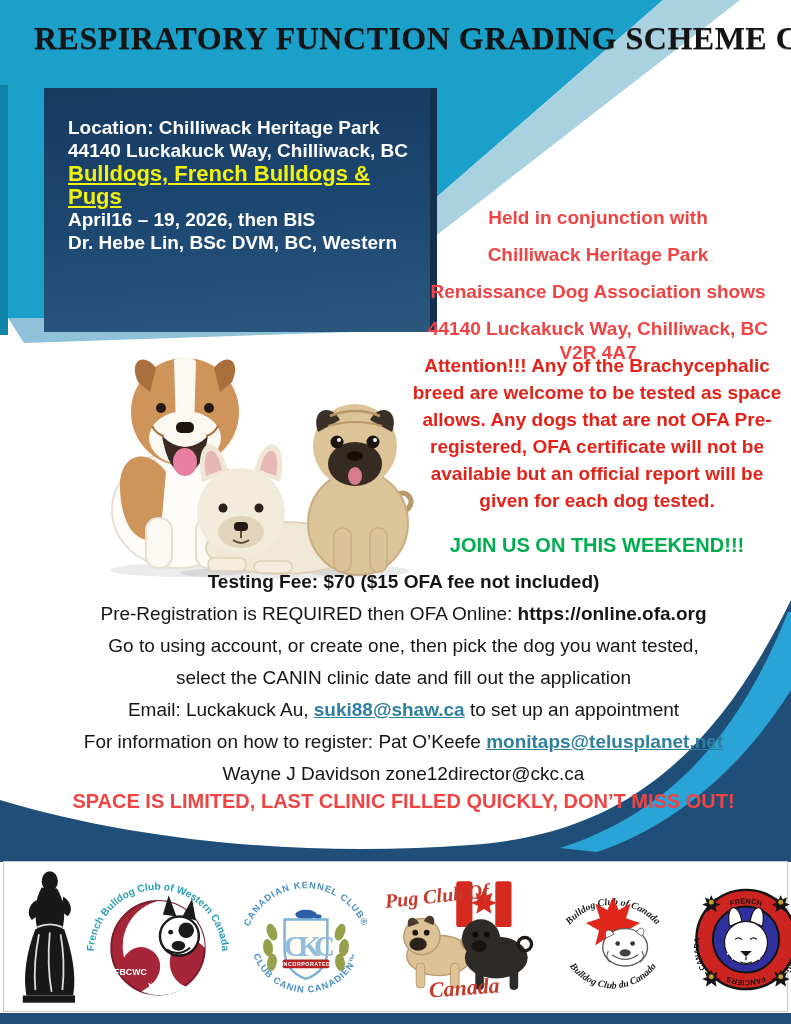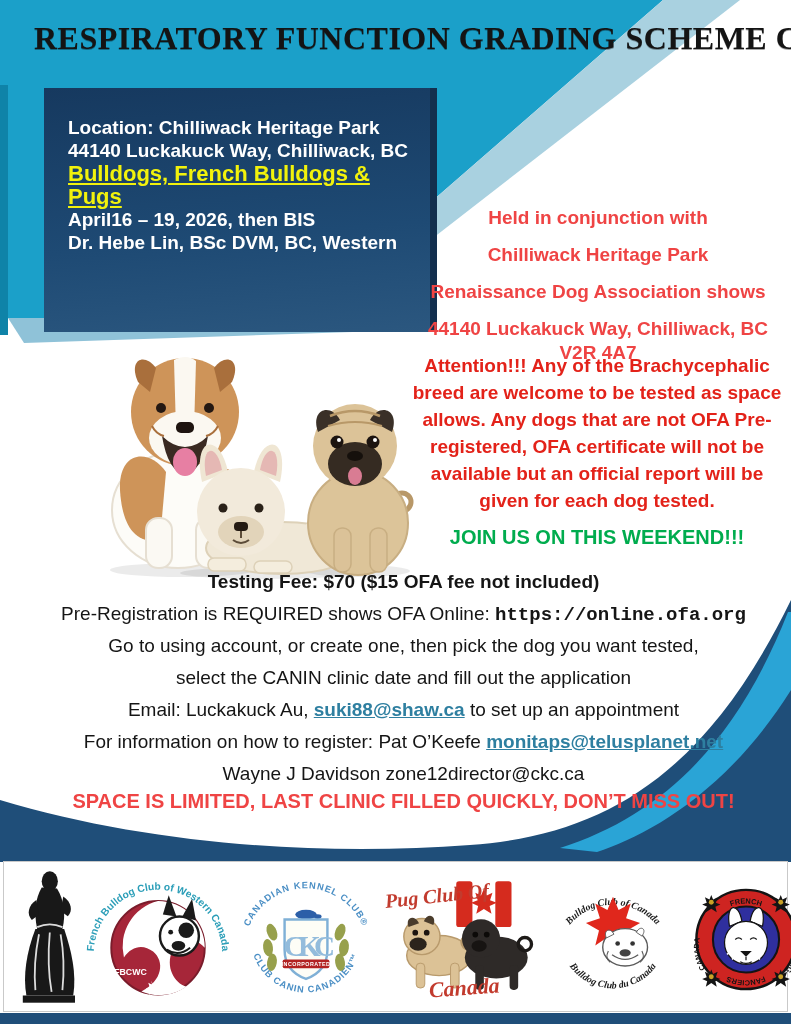--- a/index.html
+++ b/index.html
@@ -32,31 +32,31 @@
   
   .conjunction{
     left:412px;top:188px;width:372px;z-index:2;text-align:center;
     font-weight:700;font-size:19px;line-height:24px;color:#ef4444;margin-top:18px;
   }
   .conjunction div{margin-bottom:13px;}
   .attention{
     left:406px;top:352px;width:382px;z-index:2;text-align:center;
     font-weight:700;font-size:19px;line-height:27px;color:#e32219;
   }
-  .join{margin-top:10px;font-size:20px;color:#00ac4e;}
+  .join{margin-top:18px;font-size:20px;color:#00ac4e;}
   
   .dogs{left:90px;top:330px;width:324px;height:250px;z-index:1;}
   
   .register{
     left:0;top:566px;width:791px;z-index:3;text-align:center;
     font-size:19px;color:#151515;margin-left:8px;
   }
   .register .line{height:32px;line-height:32px;white-space:nowrap;}
   .register .fee{font-weight:700;}
-  .register b{font-weight:700;font-family:Liberation Mono, monospace;}
+  .register b{font-weight:700;}
   .register .link{color:#2e7fa0;text-decoration:underline;cursor:pointer;font-weight:bold;}
   .register .warning{
     height:23px;line-height:23px;font-weight:700;font-size:20px;color:#ef4444;
   }
   
   .logo-strip{
     left:3px;top:861px;width:785px;height:151px;z-index:4;
     background:#fff;border:1px solid #c9c9c9;box-sizing:border-box;
     display:flex;align-items:center;justify-content:space-between;
     padding:0 8px;
@@ -164,21 +164,21 @@
       <circle cx="283" cy="112" r="6.5" fill="#1c1410"></circle>
       <circle cx="249" cy="110" r="2" fill="#fff"></circle>
       <circle cx="285" cy="110" r="2" fill="#fff"></circle>
       <ellipse cx="265" cy="126" rx="8" ry="5" fill="#15100c"></ellipse>
       <ellipse cx="265" cy="146" rx="7" ry="9" fill="#d97c93"></ellipse>
     </g>
   </svg>
 
   <div class="abs register">
     <div class="line fee">Testing Fee: $70 ($15 OFA fee not included)</div>
-    <div class="line"><span>Pre-Registration is REQUIRED shows OFA Online: </span><b>https://online.ofa.org</b></div>
+    <div class="line"><span>Pre-Registration is REQUIRED then OFA Online: </span><b>https://online.ofa.org</b></div>
     <div class="line">Go to using account, or create one, then pick the dog you want tested,</div>
     <div class="line">select the CANIN clinic date and fill out the application</div>
     <div class="line"><span>Email: Luckakuck Au, </span><span class="link">suki88@shaw.ca</span><span>  to set up an appointment</span></div>
     <div class="line"><span>For information on how to register: Pat O’Keefe </span><span class="link">monitaps@telusplanet.net</span></div>
     <div class="line">Wayne J Davidson   zone12director@ckc.ca</div>
     <div class="warning">SPACE IS LIMITED, LAST CLINIC FILLED QUICKLY, DON’T MISS OUT!</div>
   </div>
 
   <div class="abs logo-strip">
 

